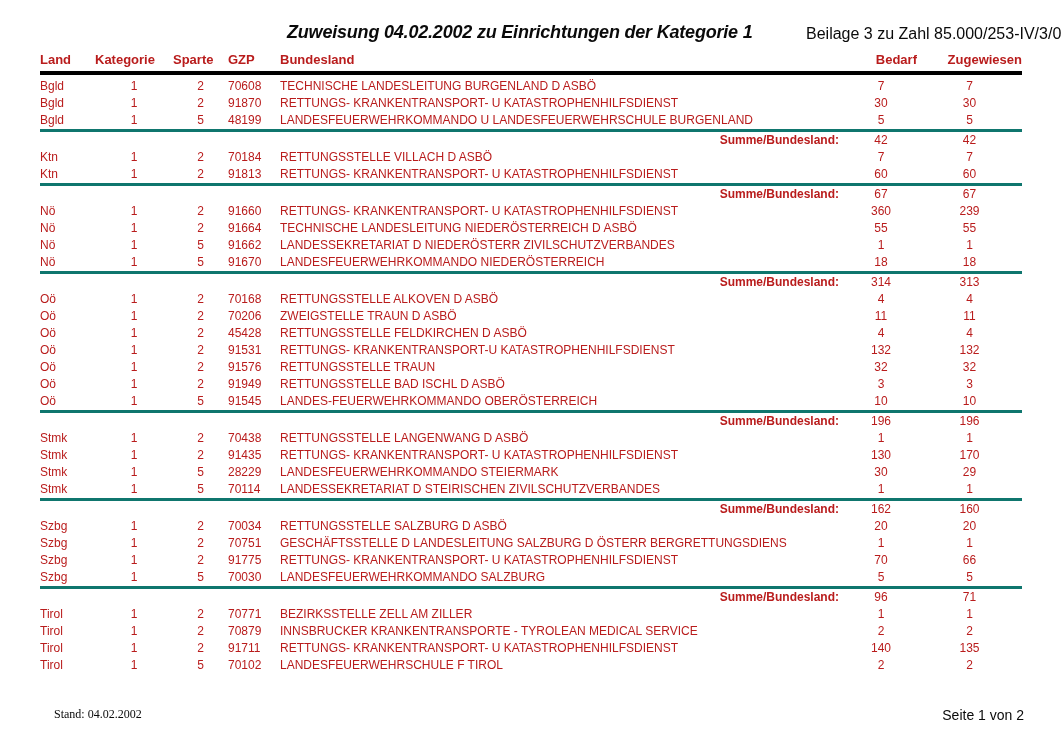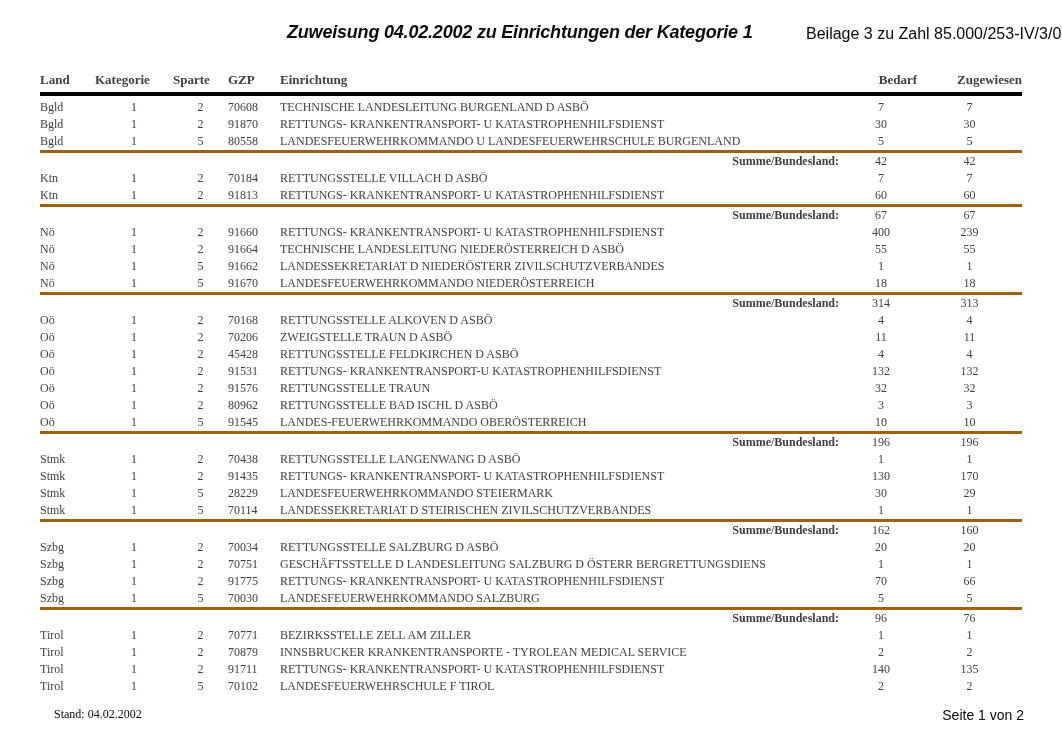--- a/index.html
+++ b/index.html
@@ -29,27 +29,26 @@
   .doc-annotation {
     position: absolute;
     left: 806px;
     top: 25px;
     font-size: 16px;
     white-space: nowrap;
   }
   table.assign-table {
     position: absolute;
     left: 40px;
-    top: 72px;
+    top: 52px;
     width: 982px;
     border-collapse: collapse;
     table-layout: fixed;
     font-size: 12px;
-    color: #404040;
-    font-family: Liberation Serif, serif;
+    color: #b91c1c;
   }
   col.c-land       { width: 55px; }
   col.c-kategorie  { width: 78px; }
   col.c-sparte     { width: 55px; }
   col.c-gzp        { width: 52px; }
   col.c-einrichtung{ width: 565px; }
   col.c-bedarf     { width: 72px; }
   col.c-zugewiesen { width: 105px; }
   .assign-table th {
     text-align: left;
@@ -67,21 +66,21 @@
     padding: 0;
     white-space: nowrap;
     overflow: hidden;
     line-height: 17px;
   }
   .assign-table td.c-kategorie,
   .assign-table td.c-sparte,
   .assign-table td.c-bedarf,
   .assign-table td.c-zugewiesen { text-align: center; }
   .assign-table tbody tr:first-child td { padding-top: 3px; }
-  tr.summe-row td { border-top: 3px solid #a16207; }
+  tr.summe-row td { border-top: 3px solid #0f766e; }
   td.summe-label {
     text-align: right;
     font-weight: 700;
     padding-right: 6px;
   }
   .footer-left {
     position: absolute;
     left: 54px;
     top: 707px;
     font-size: 12px;
@@ -113,21 +112,21 @@
       <col class="c-einrichtung">
       <col class="c-bedarf">
       <col class="c-zugewiesen">
     </colgroup>
     <thead>
       <tr>
         <th class="h-land">Land</th>
         <th class="h-kategorie">Kategorie</th>
         <th class="h-sparte">Sparte</th>
         <th class="h-gzp">GZP</th>
-        <th class="h-einrichtung">Einrichtung</th>
+        <th class="h-einrichtung">Bundesland</th>
         <th class="h-bedarf">Bedarf</th>
         <th class="h-zugewiesen">Zugewiesen</th>
       </tr>
     </thead>
     <tbody>
         <tr>
           <td class="c-land">Bgld</td>
           <td class="c-kategorie">1</td>
           <td class="c-sparte">2</td>
           <td class="c-gzp">70608</td>
@@ -141,21 +140,21 @@
           <td class="c-sparte">2</td>
           <td class="c-gzp">91870</td>
           <td class="c-einrichtung">RETTUNGS- KRANKENTRANSPORT- U KATASTROPHENHILFSDIENST</td>
           <td class="c-bedarf">30</td>
           <td class="c-zugewiesen">30</td>
         </tr>
         <tr>
           <td class="c-land">Bgld</td>
           <td class="c-kategorie">1</td>
           <td class="c-sparte">5</td>
-          <td class="c-gzp">80558</td>
+          <td class="c-gzp">48199</td>
           <td class="c-einrichtung">LANDESFEUERWEHRKOMMANDO U LANDESFEUERWEHRSCHULE BURGENLAND</td>
           <td class="c-bedarf">5</td>
           <td class="c-zugewiesen">5</td>
         </tr>
         <tr class="summe-row">
           <td class="summe-label" colspan="5">Summe/Bundesland:</td>
           <td class="c-bedarf">42</td>
           <td class="c-zugewiesen">42</td>
         </tr>
         <tr>
@@ -180,21 +179,21 @@
           <td class="summe-label" colspan="5">Summe/Bundesland:</td>
           <td class="c-bedarf">67</td>
           <td class="c-zugewiesen">67</td>
         </tr>
         <tr>
           <td class="c-land">Nö</td>
           <td class="c-kategorie">1</td>
           <td class="c-sparte">2</td>
           <td class="c-gzp">91660</td>
           <td class="c-einrichtung">RETTUNGS- KRANKENTRANSPORT- U KATASTROPHENHILFSDIENST</td>
-          <td class="c-bedarf">400</td>
+          <td class="c-bedarf">360</td>
           <td class="c-zugewiesen">239</td>
         </tr>
         <tr>
           <td class="c-land">Nö</td>
           <td class="c-kategorie">1</td>
           <td class="c-sparte">2</td>
           <td class="c-gzp">91664</td>
           <td class="c-einrichtung">TECHNISCHE LANDESLEITUNG NIEDERÖSTERREICH D ASBÖ</td>
           <td class="c-bedarf">55</td>
           <td class="c-zugewiesen">55</td>
@@ -264,21 +263,21 @@
           <td class="c-sparte">2</td>
           <td class="c-gzp">91576</td>
           <td class="c-einrichtung">RETTUNGSSTELLE TRAUN</td>
           <td class="c-bedarf">32</td>
           <td class="c-zugewiesen">32</td>
         </tr>
         <tr>
           <td class="c-land">Oö</td>
           <td class="c-kategorie">1</td>
           <td class="c-sparte">2</td>
-          <td class="c-gzp">80962</td>
+          <td class="c-gzp">91949</td>
           <td class="c-einrichtung">RETTUNGSSTELLE BAD ISCHL D ASBÖ</td>
           <td class="c-bedarf">3</td>
           <td class="c-zugewiesen">3</td>
         </tr>
         <tr>
           <td class="c-land">Oö</td>
           <td class="c-kategorie">1</td>
           <td class="c-sparte">5</td>
           <td class="c-gzp">91545</td>
           <td class="c-einrichtung">LANDES-FEUERWEHRKOMMANDO OBERÖSTERREICH</td>
@@ -363,21 +362,21 @@
           <td class="c-kategorie">1</td>
           <td class="c-sparte">5</td>
           <td class="c-gzp">70030</td>
           <td class="c-einrichtung">LANDESFEUERWEHRKOMMANDO SALZBURG</td>
           <td class="c-bedarf">5</td>
           <td class="c-zugewiesen">5</td>
         </tr>
         <tr class="summe-row">
           <td class="summe-label" colspan="5">Summe/Bundesland:</td>
           <td class="c-bedarf">96</td>
-          <td class="c-zugewiesen">76</td>
+          <td class="c-zugewiesen">71</td>
         </tr>
         <tr>
           <td class="c-land">Tirol</td>
           <td class="c-kategorie">1</td>
           <td class="c-sparte">2</td>
           <td class="c-gzp">70771</td>
           <td class="c-einrichtung">BEZIRKSSTELLE ZELL AM ZILLER</td>
           <td class="c-bedarf">1</td>
           <td class="c-zugewiesen">1</td>
         </tr>

